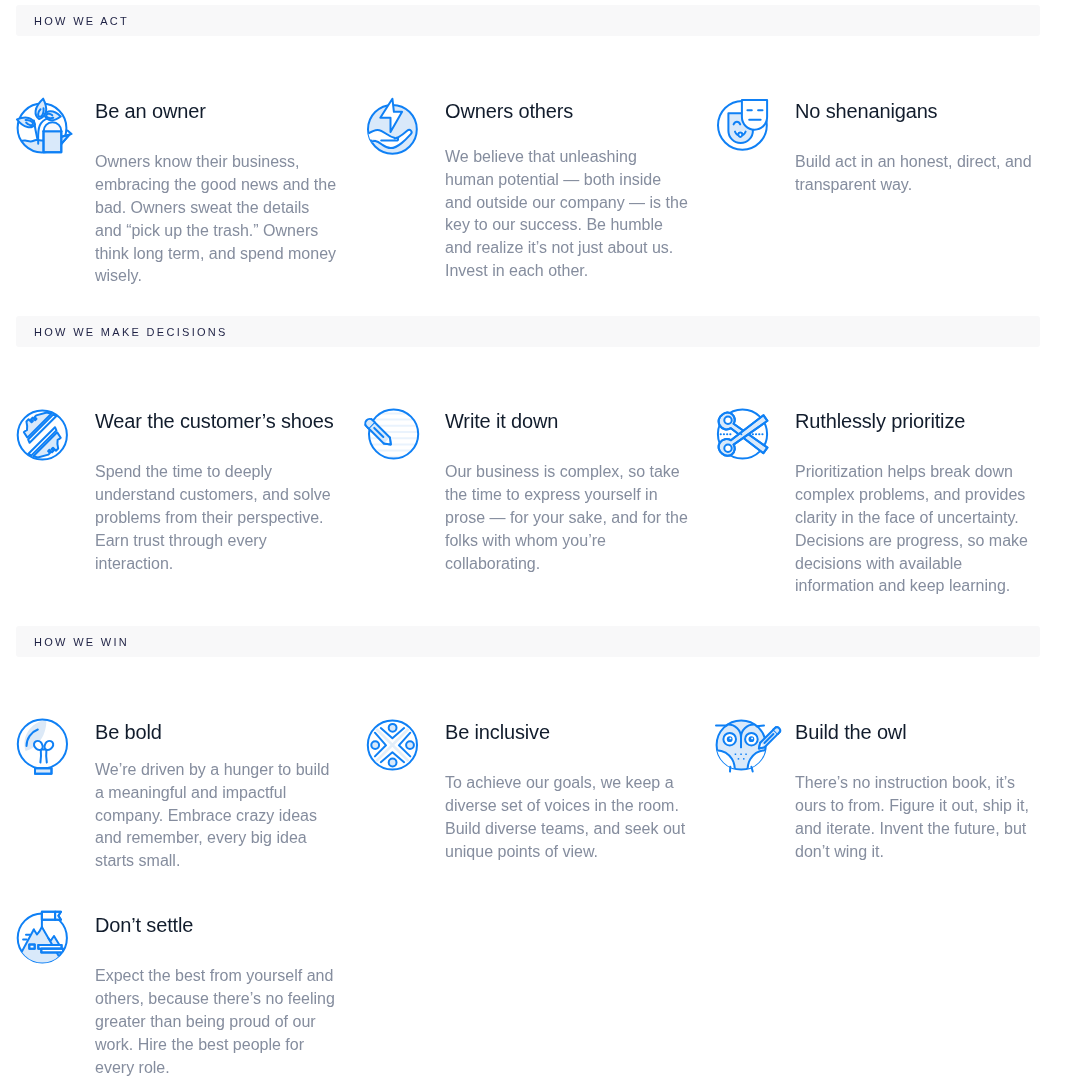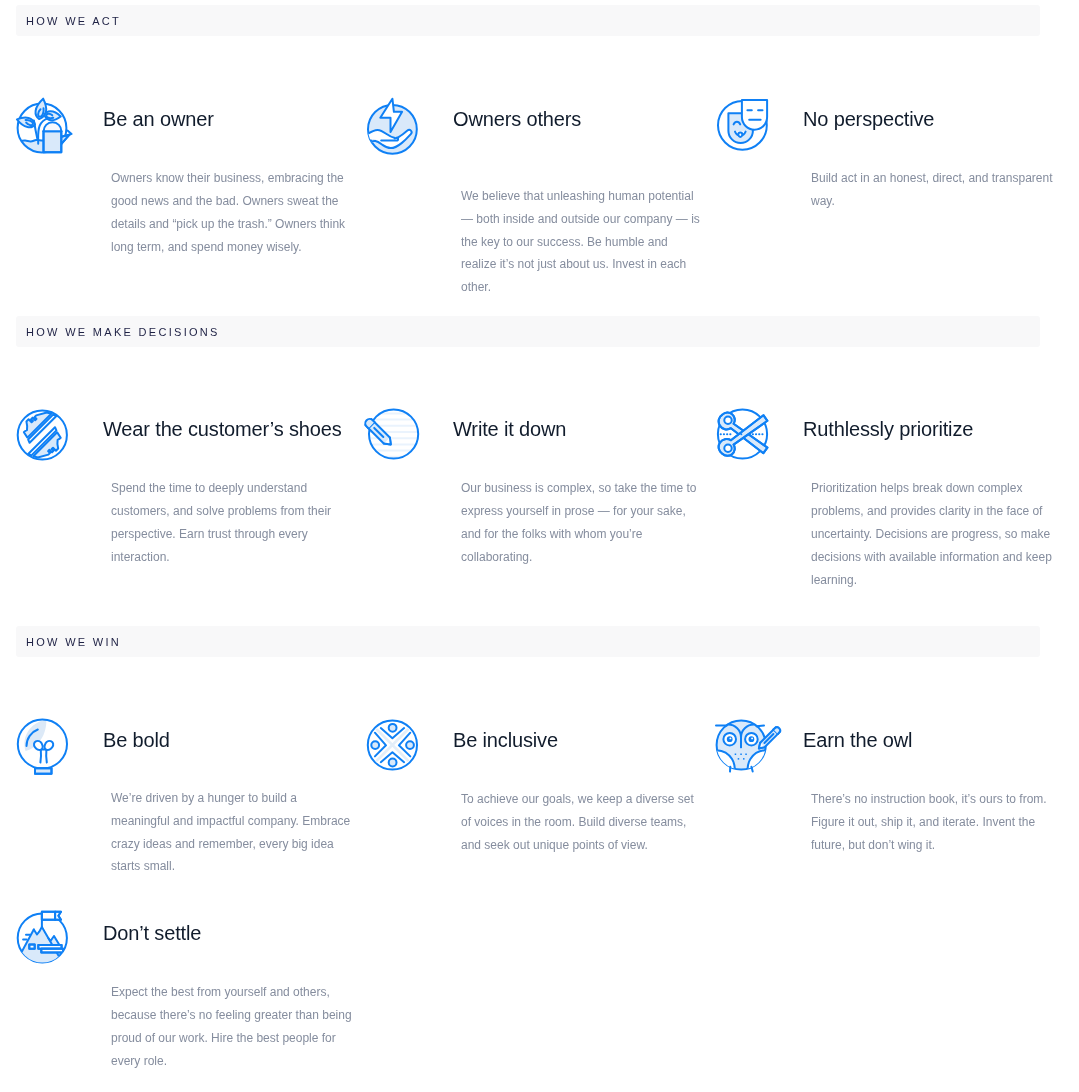--- a/index.html
+++ b/index.html
@@ -7,34 +7,34 @@
     width:1079px;height:1092px;overflow:hidden;
     font-family:"Liberation Sans",sans-serif;
     
   }
   .page{position:relative;width:1079px;height:1092px;}
   .band{
     position:absolute;left:16px;width:1024px;height:31px;
     background:#f8f8f9;border-radius:3px;
   }
   .band-label{
-    position:absolute;left:26px;height:31px;line-height:32px;
+    position:absolute;left:34px;height:31px;line-height:32px;
     font-size:11px;font-weight:400;letter-spacing:2.3px;
     color:#1e2144;white-space:nowrap;
   }
   .card{position:absolute;}
   .ic{position:absolute;left:0;width:56px;height:56px;display:block;overflow:visible;}
   .card h3{
-    position:absolute;margin:8px;left:79px;top:0;
+    position:absolute;margin:0;left:79px;top:0;
     font-size:20px;font-weight:400;color:#111c2c;
     letter-spacing:-0.15px;white-space:nowrap;line-height:20px;
   }
   .card p{
-    position:absolute;margin:16px;left:79px;
-    font-size:12px;font-weight:400;color:#858d9e;
+    position:absolute;margin:0;left:79px;
+    font-size:16px;font-weight:400;color:#858d9e;
     line-height:22.78px;
   }
 </style>
 </head>
 <body>
 
 <div class="page">
   <section class="section">
     <div class="band" style="top:5px"></div>
     <div class="band-label" style="top:5px">HOW WE ACT</div>
@@ -86,36 +86,36 @@
 <g clip-path="url(#clipHand)">
   <path d="M1.6 33.0c3-2 6.6-4.2 10-4.1 3.3.1 6.2 2.2 9.4 4.4 2.4 1.7 4.8 3 7.3 3.5h2.0c.9 0 1.6.6 1.6 1.4 0 .8-.8 1.4-1.8 1.4H15.2c-1.0 0-1.8.3-2.3.9-1.6-1.1-3.1-2-4.7-2.3-2.2-.4-4.5.6-6.5 2.1-.6-2.3-.9-4.8-1-7.3z" fill="#ffffff" stroke="none"></path>
   <path d="M1.6 33.0c3-2 6.6-4.2 10-4.1 3.3.1 6.2 2.2 9.4 4.4 2.4 1.7 4.8 3 7.3 3.5"></path>
   <path d="M2.9 42.1c2-1.5 4.3-2.5 6.5-2.1 2.4.4 4.6 2.1 7.1 3.9 2.7 1.9 5.3 3.2 8.2 3.2 3.9 0 7.3-2.1 10.9-5 3.5-2.8 6.4-5.9 9.2-9 1.1-1.2.9-2.7.1-3.5-.9-.9-2.5-.9-3.8.2-2.6 2.2-5.4 4.5-8.1 6-1.6.9-3.1 1.4-4.4 1.6" fill="#ffffff" stroke="none"></path>
   <path d="M2.9 42.1c2-1.5 4.3-2.5 6.5-2.1 2.4.4 4.6 2.1 7.1 3.9 2.7 1.9 5.3 3.2 8.2 3.2 3.9 0 7.3-2.1 10.9-5 3.5-2.8 6.4-5.9 9.2-9 1.1-1.2.9-2.7.1-3.5-.9-.9-2.5-.9-3.8.2-2.6 2.2-5.4 4.5-8.1 6-1.6.9-3.1 1.4-4.4 1.6"></path>
   <path d="M15.2 39.6h15.1c1.0 0 1.8-.6 1.8-1.4 0-.8-.7-1.4-1.6-1.4"></path>
 </g>
 <path d="M26.4 -2.3L14.3 16.7h10.2v14.3L36.1 10.8H27.9z" fill="#ffffff"></path>
 </svg>
         <h3>Owners others</h3>
-        <p style="top:68px;width:245px">We believe that unleashing human potential — both inside and outside our company — is the key to our success. Be humble and realize it’s not just about us. Invest in each other.</p>
+        <p style="top:45px;width:245px">We believe that unleashing human potential — both inside and outside our company — is the key to our success. Be humble and realize it’s not just about us. Invest in each other.</p>
       </article>
     <article class="card" style="left:716px;top:101px;width:324px">
         <svg class="ic" style="top:-4px" viewBox="0 0 56 56" fill="none" stroke="#0f80f5" stroke-width="2" stroke-linecap="round" stroke-linejoin="round">
 <circle cx="26.4" cy="28.3" r="24.4"></circle>
 
 <path d="M12.4 16.3h24.5v17.4c0 6.8-5.5 12.3-12.3 12.3s-12.2-5.5-12.2-12.3z" fill="#d9e9fa"></path>
 <path d="M17.6 27.4c.8-1.7 2.0-2.7 3.3-2.7 1.4 0 2.6 1.0 3.3 2.7"></path>
 <path d="M19.0 34.6c1.0 2.3 3.0 3.9 5.3 3.9s4.3-1.6 5.3-3.9" fill="#ffffff"></path>
 <path d="M22.3 37.3c0-1.0.9-1.8 2.0-1.8s2.0.8 2.0 1.8-.9 2.8-2.0 2.8-2.0-1.8-2.0-2.8z" fill="#ffffff"></path>
 
 <path d="M25.9 2.9h25.2v17.2c0 7-5.6 12.6-12.6 12.6S25.9 27.1 25.9 20.1z" fill="#ffffff"></path>
 <path d="M31.4 13.2h4.4M42.1 13.2h4.4"></path>
 <path d="M33.2 22.8h11.4"></path>
 </svg>
-        <h3>No perspective</h3>
+        <h3>No shenanigans</h3>
         <p style="top:50.4px;width:245px">Build act in an honest, direct, and transparent way.</p>
       </article>
   </section>
   <section class="section">
     <div class="band" style="top:316px"></div>
     <div class="band-label" style="top:316px">HOW WE MAKE DECISIONS</div>
     <article class="card" style="left:16px;top:411px;width:324px">
         <svg class="ic" style="top:-4px" viewBox="0 0 56 56" fill="none" stroke="#0f80f5" stroke-width="2" stroke-linecap="round" stroke-linejoin="round">
 <circle cx="26.3" cy="28" r="24.6"></circle>
 <g transform="rotate(-45 26.3 28)">
@@ -192,21 +192,21 @@
 <path d="M10.5 29.9c0-7.5 4.7-13.9 11.3-16.4"></path>
 <path d="M24.4 46.5c.7-4.3.8-8.6.4-12.9"></path>
 <path d="M30.8 46.5c-.7-4.3-.8-8.6-.4-12.9"></path>
 <path d="M24.8 33.6h5.6"></path>
 <path d="M25.0 33.6c-2.1.9-4.8-.2-6.2-2.5-1.4-2.3-.9-4.8 1-5.8 1.9-1.0 4.6-.1 6.0 2.3 1.0 1.6 1.1 3.5.6 4.9z" fill="#ffffff"></path>
 <path d="M30.2 33.6c2.1.9 4.8-.2 6.2-2.5 1.4-2.3.9-4.8-1-5.8-1.9-1.0-4.6-.1-6.0 2.3-1.0 1.6-1.1 3.5-.6 4.9z" fill="#ffffff"></path>
 <path d="M19 52.2h16.5v5.6H19z" fill="#d9e9fa"></path>
 <path d="M19 52.2h16.5v5.6H19z"></path>
 </svg>
         <h3>Be bold</h3>
-        <p style="top:49px;width:245px">We’re driven by a hunger to build a meaningful and impactful company. Embrace crazy ideas and remember, every big idea starts small.</p>
+        <p style="top:37px;width:245px">We’re driven by a hunger to build a meaningful and impactful company. Embrace crazy ideas and remember, every big idea starts small.</p>
       </article>
     <article class="card" style="left:366px;top:722px;width:324px">
         <svg class="ic" style="top:-5px" viewBox="0 0 56 56" fill="none" stroke="#0f80f5" stroke-width="2" stroke-linecap="round" stroke-linejoin="round">
 <circle cx="26.4" cy="28" r="24.6"></circle>
 <g stroke="#e3eef9" stroke-width="2.7">
   <path d="M11.0 12.6L41.8 43.4M41.8 12.6L11.0 43.4"></path>
 </g>
 <path d="M14.8 11.1L26.4 21.2 38.1 11.1"></path>
 <path d="M14.8 45.2L26.4 35.2 38.1 45.2"></path>
 <path d="M8.9 15.7L20.0 28.3 8.9 39.4"></path>
@@ -251,21 +251,21 @@
   <rect x="27.0" y="41.1" width="1.5" height="1.5"></rect>
 </g>
 <g transform="rotate(45 43.2 31.2)">
   <path d="M40.1 4.6h6.2v22.1l-3.1 4.9-3.1-4.9z" fill="#d9e9fa"></path>
   <path d="M40.1 7.9h6.2"></path>
   <path d="M43.2 11.1v12.7"></path>
   <path d="M40.1 7.9V6a3.1 3.1 0 0 1 6.2 0v1.9" fill="#d9e9fa"></path>
   <path d="M40.1 26.7l3.1 4.9 3.1-4.9" fill="#ffffff"></path>
 </g>
 </svg>
-        <h3>Earn the owl</h3>
+        <h3>Build the owl</h3>
         <p style="top:50.4px;width:245px">There’s no instruction book, it’s ours to from. Figure it out, ship it, and iterate. Invent the future, but don’t wing it.</p>
       </article>
     <article class="card" style="left:16px;top:915px;width:324px">
         <svg class="ic" style="top:-5px" viewBox="0 0 56 56" fill="none" stroke="#0f80f5" stroke-width="2" stroke-linecap="round" stroke-linejoin="round">
 <defs>
             <clipPath id="clipMtn">
               <circle cx="26.3" cy="28" r="24.6"></circle>
             </clipPath>
           </defs>
 <circle cx="26.3" cy="28" r="24.6"></circle>

